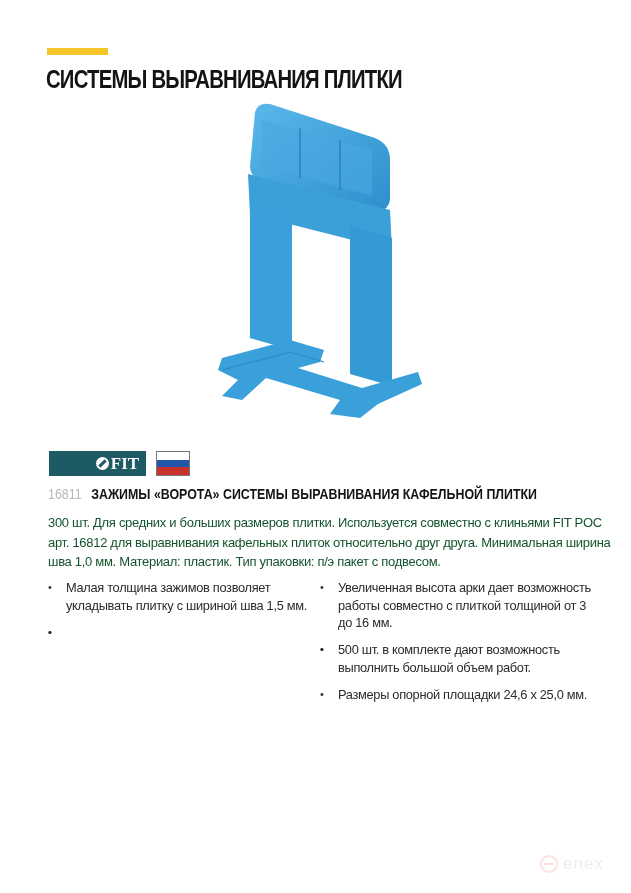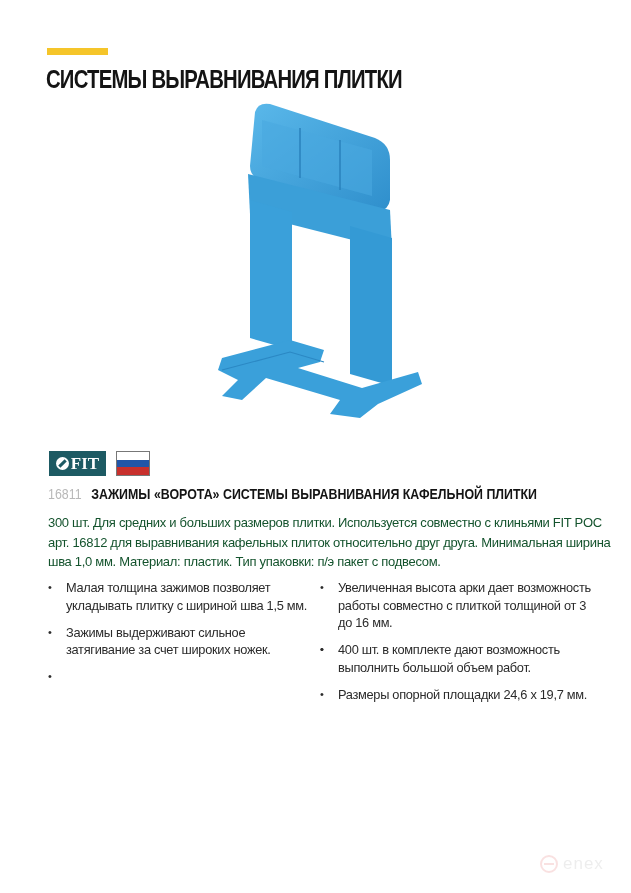--- a/index.html
+++ b/index.html
@@ -7,21 +7,21 @@
          font-family: "Liberation Sans", sans-serif; color: #2a2a2a; }
   .top-accent { position: absolute; left: 47px; top: 48px; width: 61px; height: 7px; background: #f5c52a; }
   .page-title { position: absolute; left: 46px; top: 64px; margin: 0;
                 font-family: "Liberation Sans", sans-serif; font-weight: 700;
                 font-size: 26px; letter-spacing: -1px; color: #141414;
                 transform: scaleX(0.78); transform-origin: left top; white-space: nowrap; }
   .product-image { position: absolute; left: 200px; top: 100px; width: 230px; height: 320px; }
   .badges { position: absolute; left: 49px; top: 451px; display: flex; gap: 10px; }
   .fit-logo { width: 57px; height: 25px; background: #1d5a63; color: #fff;
               font-family: "Liberation Serif", serif; font-weight: 700; font-size: 17px;
-              display: flex; align-items: center; justify-content: center; letter-spacing: 0px; }
+              display: flex; align-items: center; justify-content: center; letter-spacing: 0px; padding-left: 40px; }
   .fit-logo .mark { display: inline-block; width: 13px; height: 13px; border-radius: 50%;
                     background: #fff; margin-right: 2px; position: relative; }
   .fit-logo .mark::after { content: ""; position: absolute; left: 2px; top: 5px; width: 9px; height: 3px;
                            background: #1d5a63; transform: rotate(-45deg); }
   .flag { width: 34px; height: 25px; border: 1px solid #777; box-sizing: border-box; display: flex; flex-direction: column; }
   .flag span { flex: 1; }
   .product-heading { position: absolute; left: 48px; top: 485px; white-space: nowrap;
                      font-weight: 700; font-size: 15.5px; transform: scaleX(0.8); transform-origin: left top; }
   .product-heading .sku { color: #b8b8b8; margin-right: 12px; font-weight: 400; }
   .product-heading .name { color: #141414; }
@@ -81,27 +81,27 @@
 </div>
 
 <div class="product-heading">
   <span class="sku">16811</span><span class="name">ЗАЖИМЫ «ВОРОТА» СИСТЕМЫ ВЫРАВНИВАНИЯ КАФЕЛЬНОЙ ПЛИТКИ</span>
 </div>
 
 <p class="description">300 шт. Для средних и больших размеров плитки. Используется совместно с клиньями FIT POC арт. 16812 для выравнивания кафельных плиток относительно друг друга. Минимальная ширина шва 1,0 мм. Материал: пластик. Тип упаковки: п/э пакет с подвесом.</p>
 
 <ul class="features left">
   <li><span class="bullet">•</span><span>Малая толщина зажимов позволяет укладывать плитку с шириной шва 1,5 мм.</span></li>
-  <li><span class="bullet">•</span><span>Зажимы выдерживают сильное затягивание за счет широких ножек.</span></li>
+  <li><span class="bullet">•</span></li>
   <li><span class="bullet">•</span></li>
 </ul>
 
 <ul class="features right">
   <li><span class="bullet">•</span><span>Увеличенная высота арки дает возможность работы совместно с плиткой толщиной от 3 до 16 мм.</span></li>
   <li><span class="bullet">•</span></li>
-  <li><span class="bullet">•</span><span>400 шт. в комплекте дают возможность выполнить большой объем работ.</span></li>
-  <li><span class="bullet">•</span><span>Размеры опорной площадки 24,6 х 19,7 мм.</span></li>
+  <li><span class="bullet">•</span><span>500 шт. в комплекте дают возможность выполнить большой объем работ.</span></li>
+  <li><span class="bullet">•</span><span>Размеры опорной площадки 24,6 х 25,0 мм.</span></li>
 </ul>
 
 <div class="watermark">
   <span class="circle"></span>
   <span class="txt">enex</span>
 </div>
 
 </body></html>

